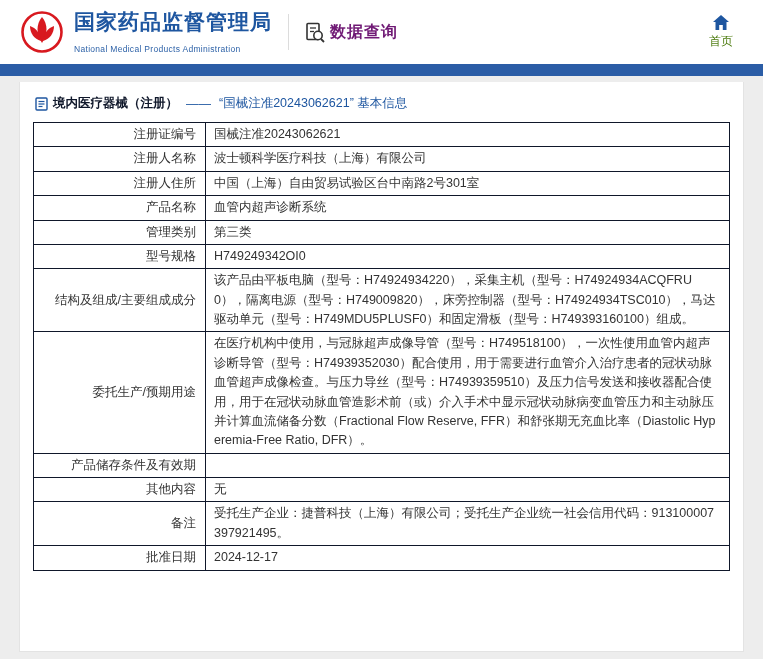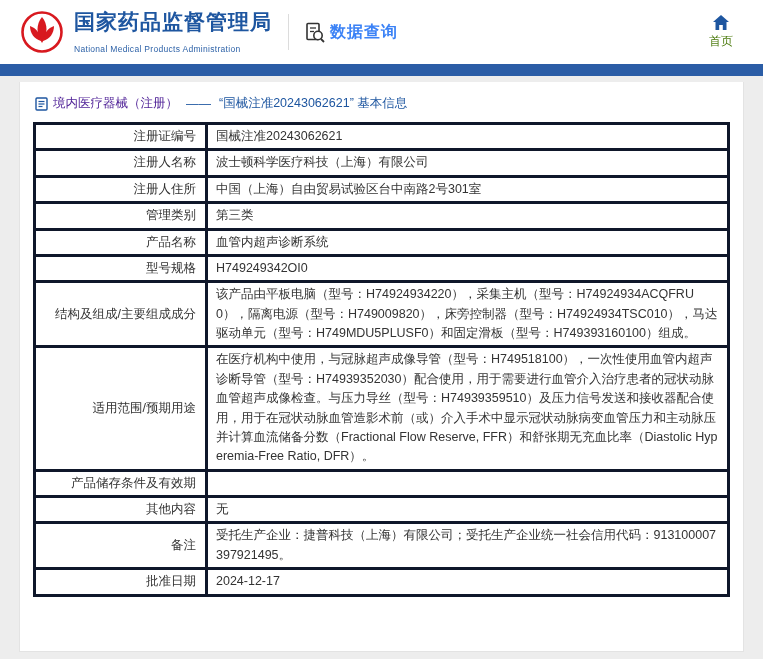--- a/index.html
+++ b/index.html
@@ -21,50 +21,50 @@
     line-height:1.15; white-space:nowrap;
   }
   .agency-en {
     font-size:8.5px; color:#2f63a8; letter-spacing:0.3px; margin-top:10px;
     white-space:nowrap;
   }
   .v-divider { width:1px; height:36px; background:#dcdcdc; margin:0 16px; }
   .data-query {
     display:flex; align-items:center; gap:5px; cursor:pointer;
   }
-  .data-query-label { font-size:16px; font-weight:bold; color:#3b82f6; letter-spacing:1px; }
+  .data-query-label { font-size:16px; font-weight:bold; color:#701a75; letter-spacing:1px; }
   .top-spacer { flex:1; }
   .top-nav { display:flex; align-items:center; gap:38px; padding-right:6px; }
   .nav-item {
     display:flex; flex-direction:column; align-items:center; gap:3px;
     font-size:12px; color:#4d7c0f; cursor:pointer; white-space:nowrap;
   }
   .nav-item svg { display:block; }
   
   .blue-bar { height:12px; background:#2b5da6; }
   
   .content-area { padding:6px 19px 0 19px; }
   .card {
     background:#fff; border:1px solid #e3e3e3; border-top:none;
     padding:10px 13px 8px 13px; min-height:570px;
   }
   .breadcrumb {
     display:flex; align-items:center; font-size:12.5px; color:#1e56a0;
     padding:3px 2px 10px 2px;
   }
   .breadcrumb .doc-icon { margin-right:5px; flex:0 0 auto; }
-  .breadcrumb-section { color:#4c1d95; cursor:pointer; }
+  .breadcrumb-section { color:#0f172a; cursor:pointer;font-weight:bold; }
   .breadcrumb-sep { margin:0 8px; color:#1e56a0; }
   .breadcrumb-current { color:#1e56a0; }
   
   table.info-table {
     width:100%; border-collapse:collapse; table-layout:fixed;
   }
   .info-table td {
-    border:3px solid #0f172a; font-size:12.5px; line-height:1.55;
+    border:1px solid #0f172a; font-size:12.5px; line-height:1.55;
     padding:2px 8px; vertical-align:middle; word-break:break-all;
   }
   .info-table td.label {
     width:172px; text-align:right; color:#333; padding-right:9px;
   }
   .info-table td.value { text-align:left; color:#333;margin-top:44px; }
   .info-table td.value:empty::after { content:"\00a0"; }
 </style>
 </head>
 <body>
@@ -129,37 +129,37 @@
   </tr>
           <tr>
     <td class="label"><span>注册人名称</span></td>
     <td class="value">波士顿科学医疗科技（上海）有限公司</td>
   </tr>
           <tr>
     <td class="label"><span>注册人住所</span></td>
     <td class="value">中国（上海）自由贸易试验区台中南路2号301室</td>
   </tr>
           <tr>
+    <td class="label"><span>产品名称</span></td>
+    <td class="value">血管内超声诊断系统</td>
+  </tr>
+          <tr>
     <td class="label"><span>管理类别</span></td>
     <td class="value">第三类</td>
-  </tr>
-          <tr>
-    <td class="label"><span>产品名称</span></td>
-    <td class="value">血管内超声诊断系统</td>
   </tr>
           <tr>
     <td class="label"><span>型号规格</span></td>
     <td class="value">H749249342OI0</td>
   </tr>
           <tr>
     <td class="label"><span>结构及组成/主要组成成分</span></td>
     <td class="value">该产品由平板电脑（型号：H74924934220），采集主机（型号：H74924934ACQFRU0），隔离电源（型号：H749009820），床旁控制器（型号：H74924934TSC010），马达驱动单元（型号：H749MDU5PLUSF0）和固定滑板（型号：H749393160100）组成。</td>
   </tr>
           <tr>
-    <td class="label"><span>适用范围/预期用途</span></td>
+    <td class="label"><span>委托生产/预期用途</span></td>
     <td class="value">在医疗机构中使用，与冠脉超声成像导管（型号：H749518100），一次性使用血管内超声诊断导管（型号：H74939352030）配合使用，用于需要进行血管介入治疗患者的冠状动脉血管超声成像检查。与压力导丝（型号：H74939359510）及压力信号发送和接收器配合使用，用于在冠状动脉血管造影术前（或）介入手术中显示冠状动脉病变血管压力和主动脉压并计算血流储备分数（Fractional Flow Reserve, FFR）和舒张期无充血比率（Diastolic Hyperemia-Free Ratio, DFR）。</td>
   </tr>
           <tr>
     <td class="label"><span>产品储存条件及有效期</span></td>
     <td class="value"></td>
   </tr>
           <tr>
     <td class="label"><span>其他内容</span></td>
     <td class="value">无</td>
   </tr>

